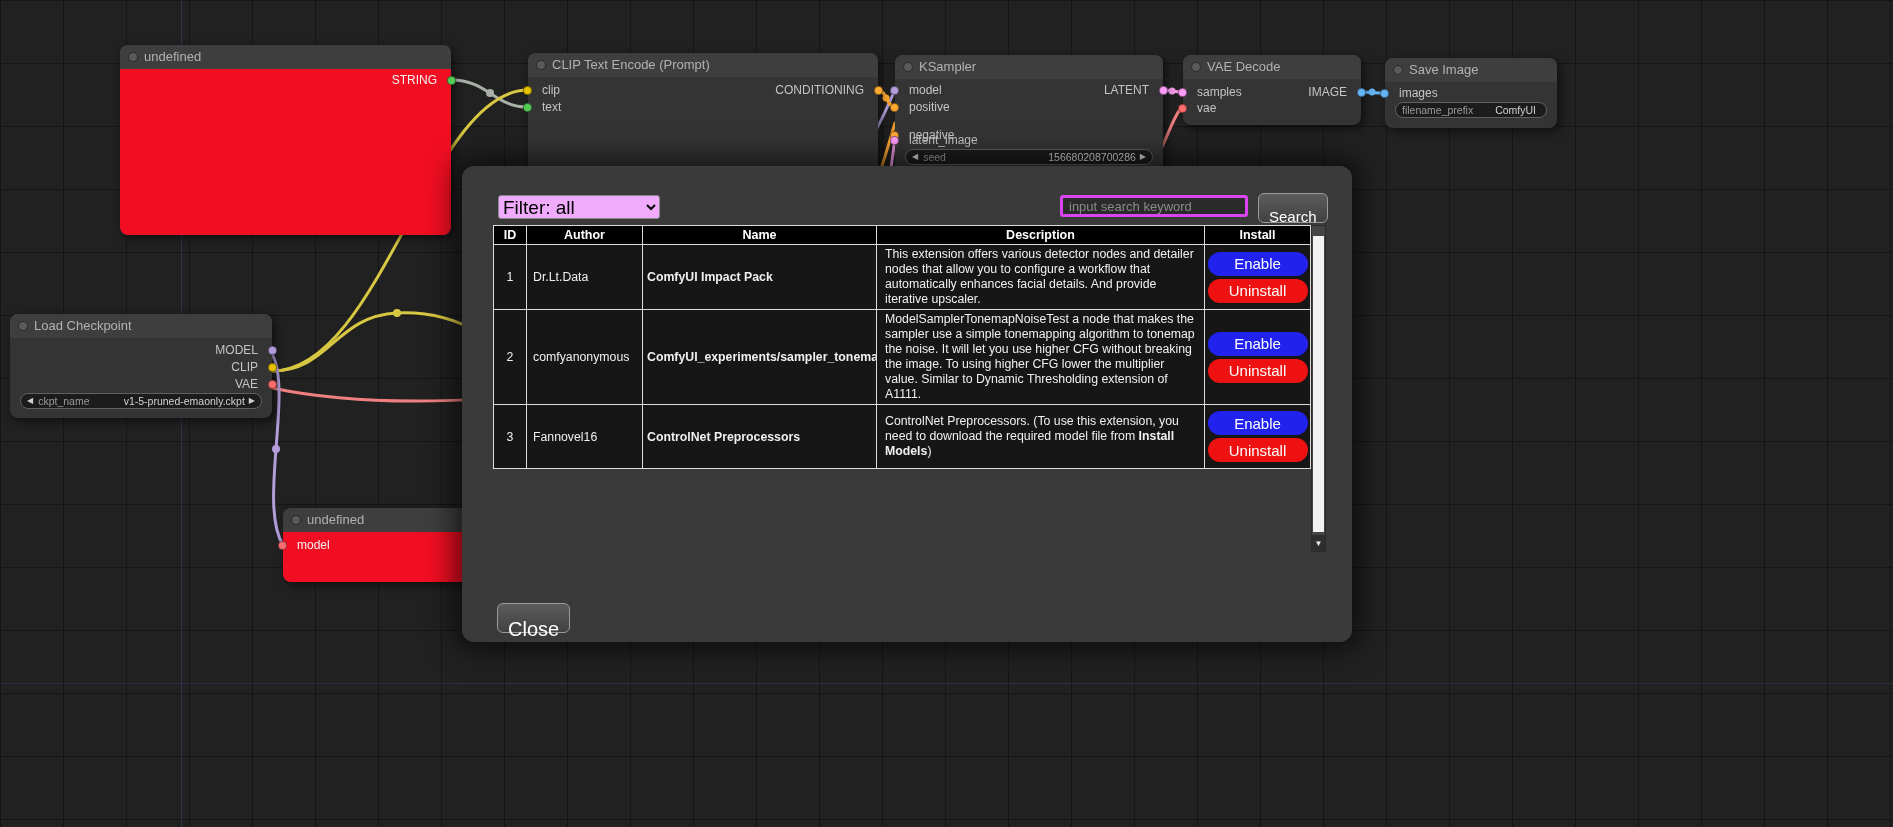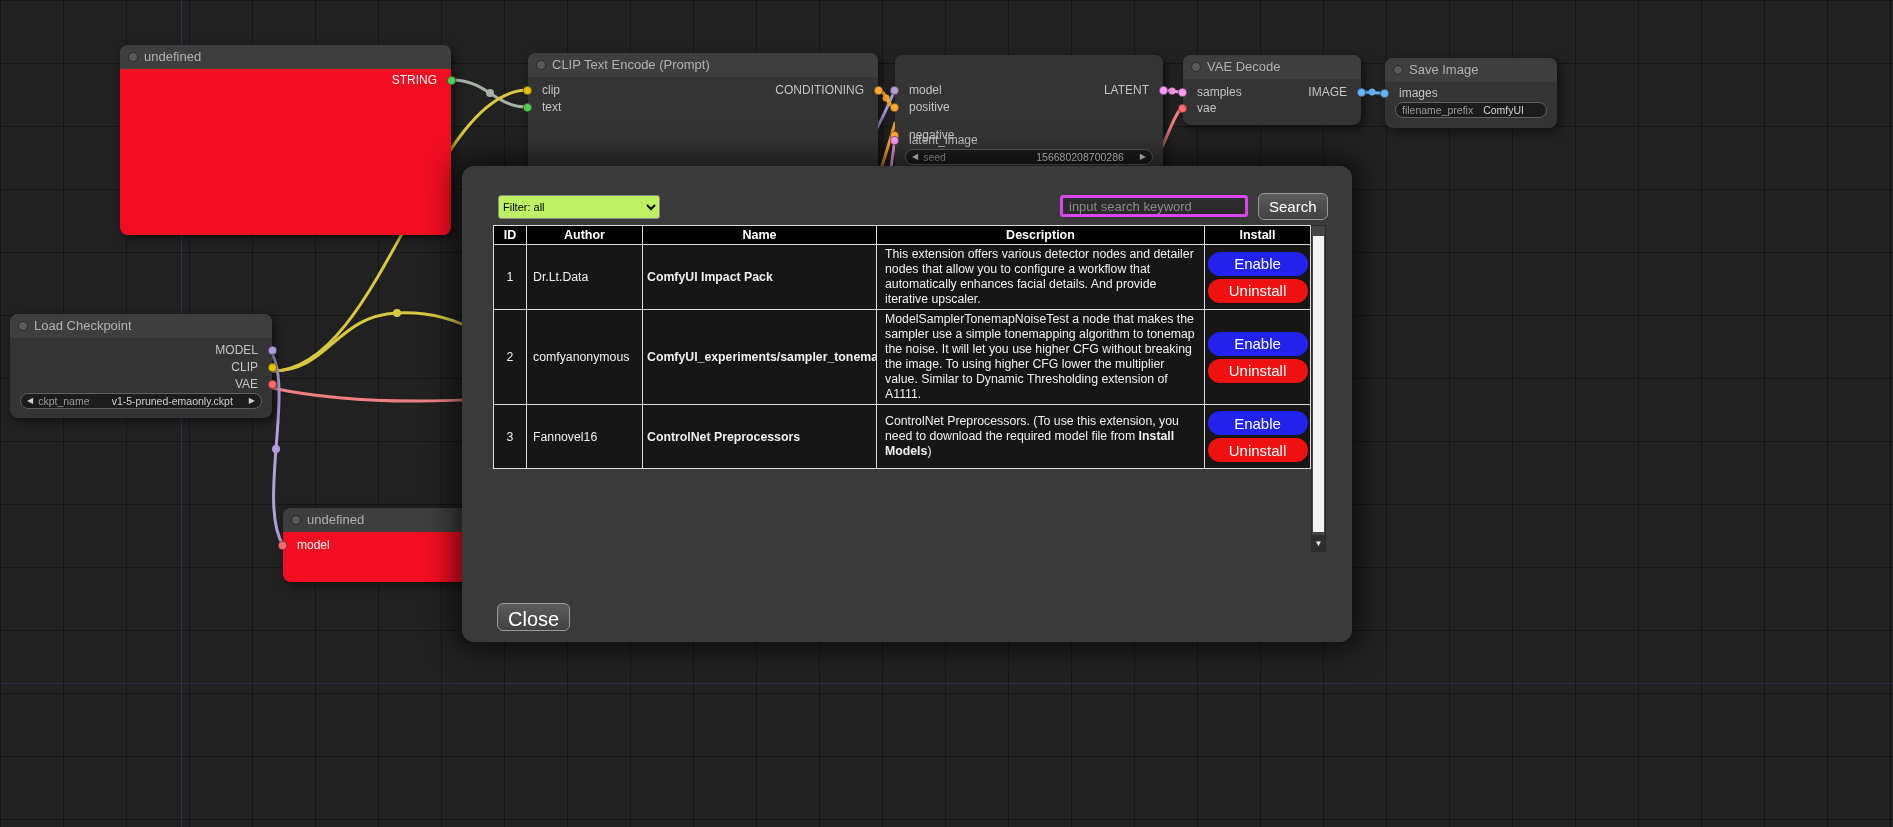--- a/index.html
+++ b/index.html
@@ -32,33 +32,33 @@
   .port.out .plabel{margin-right:14px;}
   .dot{position:absolute;top:3.5px;width:9px;height:9px;border-radius:50%;
     border:1px solid rgba(0,0,0,0.45);box-sizing:border-box;}
   .port.in .dot{left:-5px;}
   .port.out .dot{right:-5px;}
   .widget{position:absolute;left:10px;right:10px;height:16px;background:#1c1c1c;
     border:1px solid #606060;border-radius:9px;font-size:10.5px;color:#c8c8c8;
     display:flex;align-items:center;padding:0 6px;box-sizing:border-box;white-space:nowrap;}
   .warrow{color:#d0d0d0;font-size:8px;line-height:16px;}
   .wlabel{color:#9a9a9a;margin:0 5px;}
-  .wvalue{margin-left:auto;color:#d2d2d2;margin-right:16px;}
+  .wvalue{margin-left:auto;color:#d2d2d2;margin-right:4px;}
 
   
   .modal{position:absolute;left:462px;top:166px;width:890px;height:476px;z-index:10;
     background:#3a3a3a;border-radius:12px;box-shadow:0 0 28px 8px rgba(0,0,0,0.6);}
   .filter{position:absolute;left:36px;top:29px;width:162px;height:24px;
-    background:#bef264;color:#000;border:1px solid #888;border-radius:3px;font-size:11px;}
+    background:#f0abfc;color:#000;border:1px solid #888;border-radius:3px;font-size:19px;}
   .search{position:absolute;left:598px;top:29px;width:188px;height:22px;box-sizing:border-box;
     background:#2b2b2b;border:3px solid #d946ef;border-radius:3px;color:#ddd;
     padding:0 6px;font-size:13px;font-family:"Liberation Sans",sans-serif;}
   .search::placeholder{color:#8a8a8a;}
   .btn{background:linear-gradient(#5c5c5c,#414141);border:1px solid #9a9a9a;border-radius:6px;
-    color:#fff;font-size:14px;padding:4px 10px;font-family:"Liberation Sans",sans-serif;text-align:right;}
+    color:#fff;font-size:14px;padding:14px 10px;font-family:"Liberation Sans",sans-serif;text-align:right;}
   .search-btn{position:absolute;left:796px;top:27px;height:27px;font-size:15px;}
   .close-btn{position:absolute;left:35px;top:437px;height:28px;font-size:20px;}
 
   .scrollwrap{position:absolute;left:31px;top:59px;width:833px;height:327px;}
   table.ext{border-collapse:collapse;width:817px;table-layout:fixed;}
   table.ext th{background:#000;color:#fff;font-size:12.5px;font-weight:bold;
     border:1px solid #dcdcdc;height:18px;padding:0;}
   table.ext td{background:#161616;color:#f0f0f0;border:1px solid #dcdcdc;
     font-size:12.3px;vertical-align:middle;}
   td.c-id{text-align:center;}
@@ -131,20 +131,24 @@
       <span class="dot" style="background:#55cc55"></span>
       <span class="plabel">text</span>
     </div>
     <div class="port out" style="top:29px">
       <span class="plabel">CONDITIONING</span>
       <span class="dot" style="background:#ffa931"></span>
     </div>
   </div>
 
   <div class="node" style="left:895px;top:55px;width:268px;height:230px">
+    <div class="node-title">
+      <span class="tdot"></span>
+      <span>KSampler</span>
+    </div>
     <div class="port in" style="top:27px">
       <span class="dot" style="background:#b39ddb"></span>
       <span class="plabel">model</span>
     </div>
     <div class="port in" style="top:44px">
       <span class="dot" style="background:#ffa931"></span>
       <span class="plabel">positive</span>
     </div>
     <div class="port in" style="top:72px">
       <span class="dot" style="background:#ffa931"></span>

